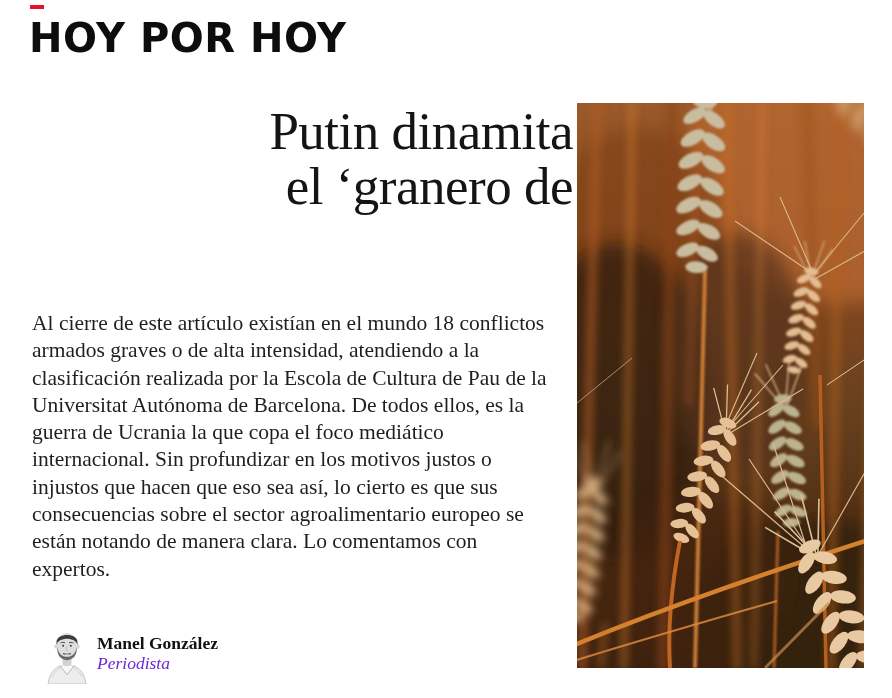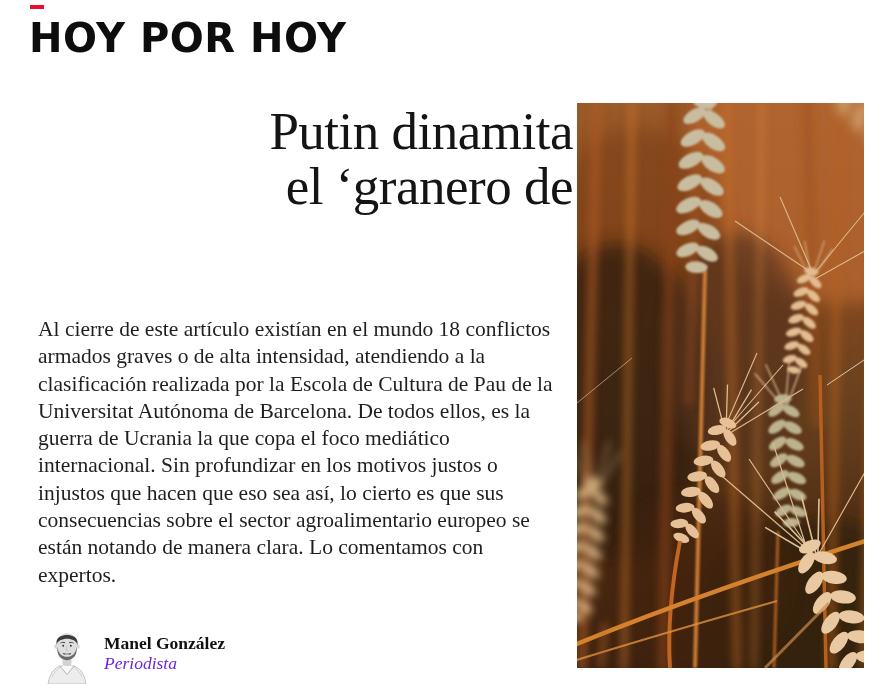--- a/index.html
+++ b/index.html
@@ -24,25 +24,25 @@
     position:absolute;left:28px;top:104px;width:545px;
     font-family:"Liberation Serif", serif;
     font-size:53px;line-height:55px;font-weight:400;
     letter-spacing:-0.5px;color:#141414;text-align:right;
   }
   .headline span{display:block;}
   .body-text{
     position:absolute;left:30px;top:308px;width:524px;
     font-family:"Liberation Serif", serif;
     font-size:21.5px;line-height:27.3px;color:#1f1f1f;
-    margin:8px;
+    margin:2px;
   }
   .author{
     position:absolute;left:46px;top:627px;height:58px;
-    display:flex;align-items:flex-start;gap:7px;
+    display:flex;align-items:flex-start;
   }
   .avatar{width:42px;height:57px;flex:0 0 auto;}
   .author-meta{margin-left:9px;padding-top:6px;}
   .author-name{
     font-family:"Liberation Serif", serif;
     font-weight:bold;font-size:17.5px;line-height:20px;color:#111111;
   }
   .author-role{
     font-family:"Liberation Serif", serif;
     font-size:17.5px;line-height:20px;color:#6d28d9;font-style:italic;

